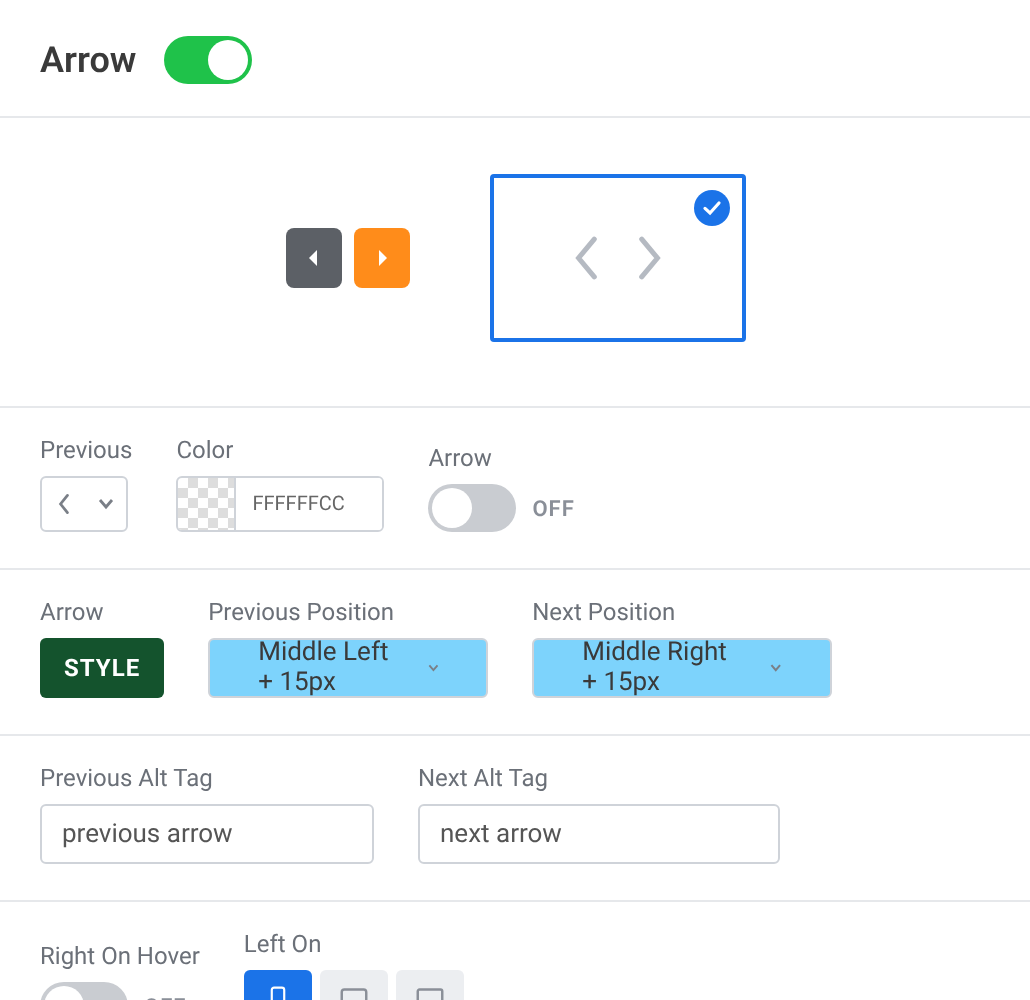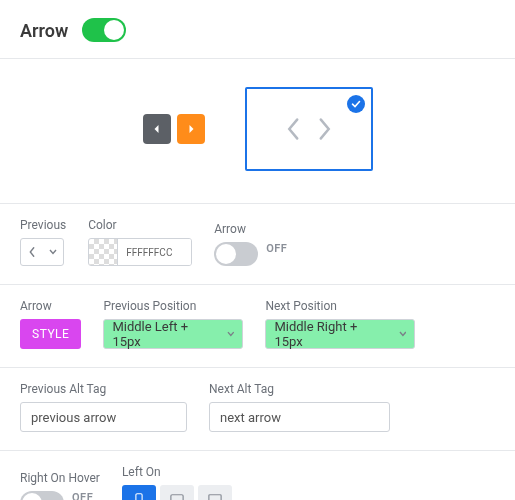--- a/index.html
+++ b/index.html
@@ -6,43 +6,43 @@
 body{width:515px;background:#fff;color:#3a3a3a;font-size:13px}
 .hdr{display:flex;align-items:center;gap:14px;padding:18px 20px 16px}
 .hdr h2{font-size:18px;font-weight:600;color:#3a3a3a}
 .tog{position:relative;width:44px;height:24px;border-radius:12px;cursor:pointer;transition:.2s}
 .tog-on{background:#1fc24a}
 .tog-off{background:#c9ccd1}
 .tog .knob{position:absolute;top:2px;width:20px;height:20px;background:#fff;border-radius:50%;transition:.2s}
 .tog-on .knob{left:22px}
 .tog-off .knob{left:2px}
 .tog-lbl{font-size:11px;font-weight:600;letter-spacing:.5px;color:#8a8f98}
-.tog-wrap{display:flex;align-items:flex-start;gap:8px}
+.tog-wrap{display:flex;align-items:center;gap:8px}
 .sep{height:1px;background:#e6e8eb;margin:0}
 .preview{display:flex;align-items:center;justify-content:center;gap:40px;padding:28px 20px 32px}
 .navbtns{display:flex;gap:6px}
 .navbtn{width:28px;height:30px;border-radius:4px;display:flex;align-items:center;justify-content:center;cursor:pointer}
 .navbtn.dark{background:#5c6066}
 .navbtn.orange{background:#ff8c1a}
 .navbtn svg{width:10px;height:10px}
 .frame{position:relative;width:128px;height:84px;border:2px solid #1b73e8;border-radius:2px;display:flex;align-items:center;justify-content:center;gap:14px;cursor:pointer}
 .frame .chev{color:#b5bac2}
 .badge{position:absolute;top:6px;right:6px;width:18px;height:18px;border-radius:50%;background:#1b73e8;display:flex;align-items:center;justify-content:center}
 .badge svg{width:10px;height:10px}
 .form{padding:14px 20px 18px}
 .row{display:flex;gap:22px;align-items:flex-end;flex-wrap:wrap}
 .fld{display:flex;flex-direction:column;gap:6px}
 .lbl{font-size:12px;color:#6b7078}
 .picker{display:flex;align-items:center;height:28px;border:1px solid #cfd3d9;border-radius:3px;background:#fff;cursor:pointer;padding:0 6px;gap:4px}
 .picker .chev{color:#9ba0a8}
 .swatch{display:flex;align-items:center;height:28px;border:1px solid #cfd3d9;border-radius:3px;overflow:hidden}
 .checker{width:28px;height:100%;background-image:linear-gradient(45deg,#ddd 25%,transparent 25%,transparent 75%,#ddd 75%),linear-gradient(45deg,#ddd 25%,transparent 25%,transparent 75%,#ddd 75%);background-size:10px 10px;background-position:0 0,5px 5px}
 .swatch input{border:none;border-left:1px solid #cfd3d9;height:100%;width:74px;padding:0 8px;font-size:10px;outline:none;color:#666}
-.sel{height:30px;border:1px solid #cfd3d9;border-radius:3px;background:#86efac;padding:0 8px;display:flex;align-items:center;justify-content:space-between;gap:12px;font-size:13px;color:#3a3a3a;cursor:pointer;min-width:140px}
-.stylebtn{height:30px;padding:0 12px;background:#d946ef;color:#fff;border:none;border-radius:3px;font-size:12px;font-weight:400;letter-spacing:.5px;cursor:pointer}
+.sel{height:30px;border:1px solid #cfd3d9;border-radius:3px;background:#7dd3fc;padding:0 24px;display:flex;align-items:center;justify-content:space-between;gap:12px;font-size:13px;color:#3a3a3a;cursor:pointer;min-width:140px}
+.stylebtn{height:30px;padding:0 12px;background:#14532d;color:#fff;border:none;border-radius:3px;font-size:12px;font-weight:700;letter-spacing:.5px;cursor:pointer}
 .txt{height:30px;border:1px solid #cfd3d9;border-radius:3px;padding:0 10px;font-size:13px;color:#555;outline:none}
 .info{width:14px;height:14px;border:1px solid #9ba0a8;border-radius:50%;display:inline-flex;align-items:center;justify-content:center;font-size:9px;color:#9ba0a8;cursor:pointer;margin-left:4px}
 .devgrp{display:flex;gap:4px}
 .devbtn{width:34px;height:30px;border-radius:3px;display:flex;align-items:center;justify-content:center;cursor:pointer}
 .devbtn.on{background:#1b73e8;color:#fff}
 .devbtn.off{background:#eceef1;color:#8a8f98}
 .devbtn svg{width:16px;height:14px}
 </style>
 </head>
 <body>

